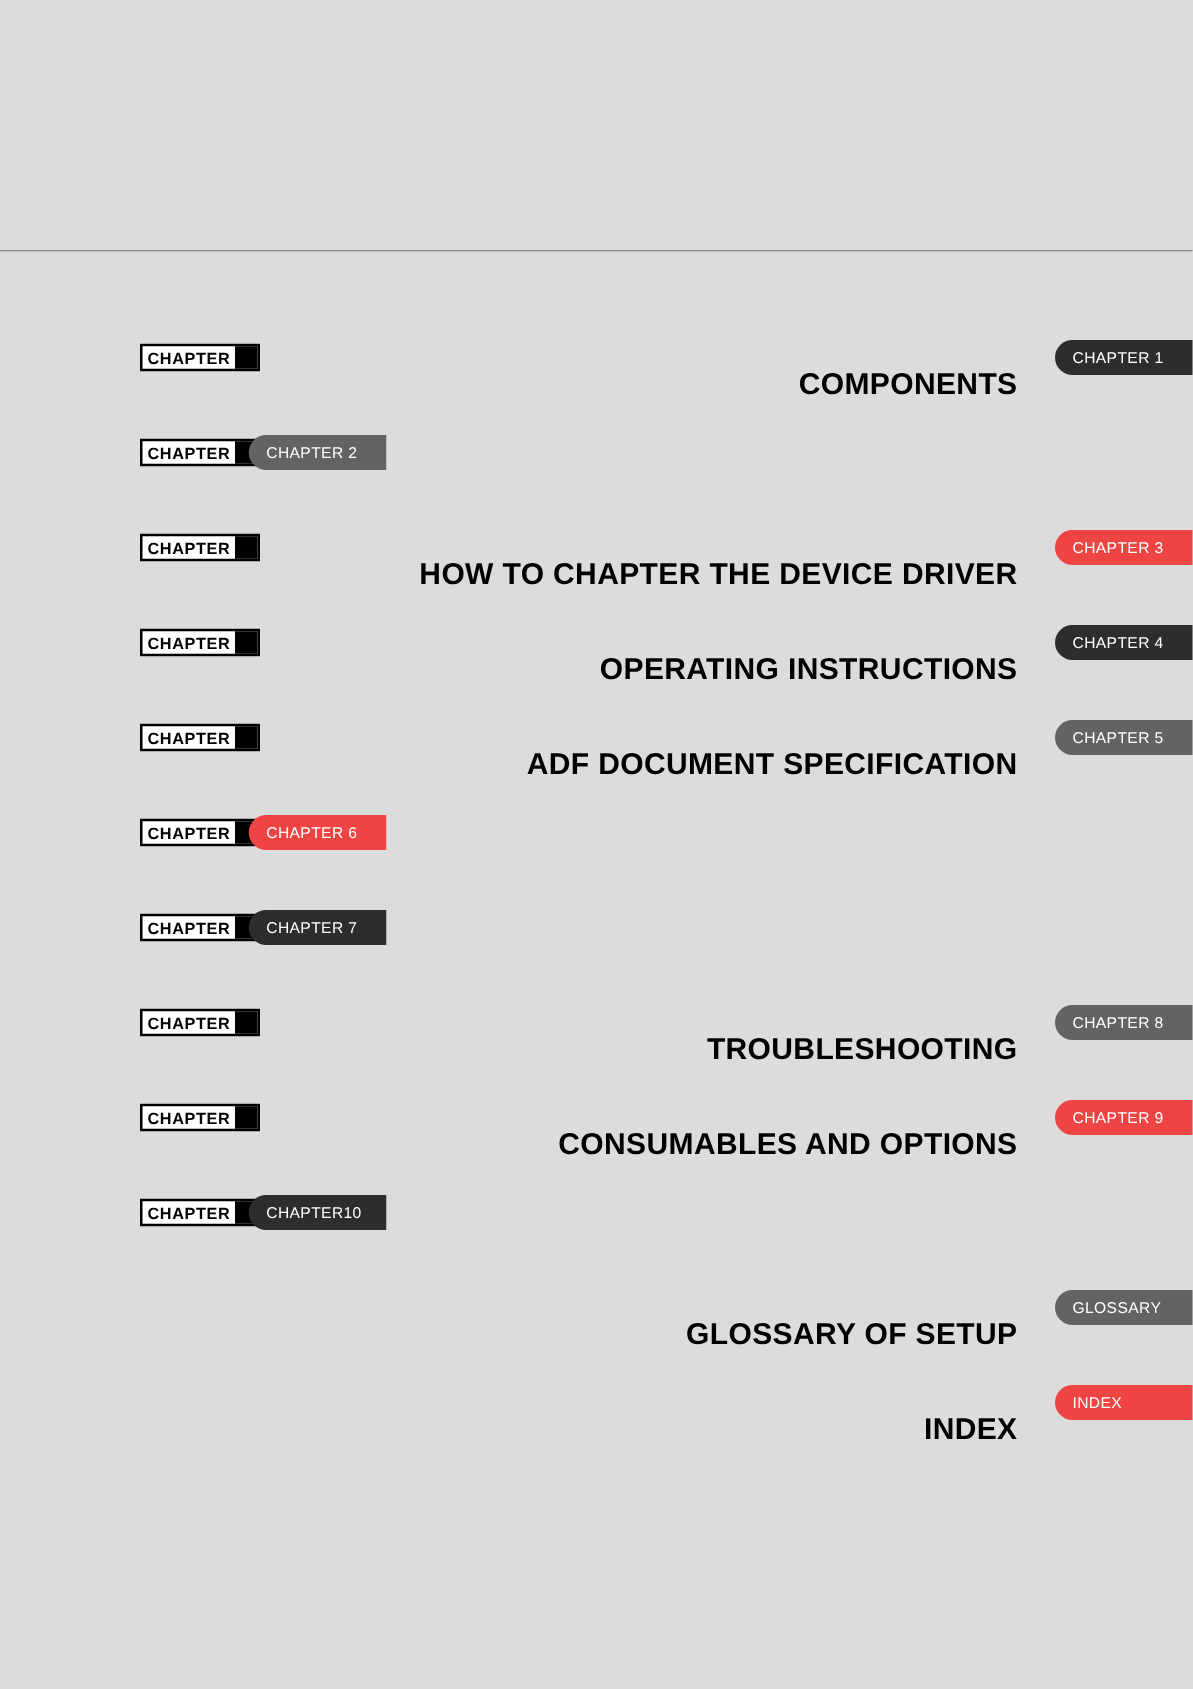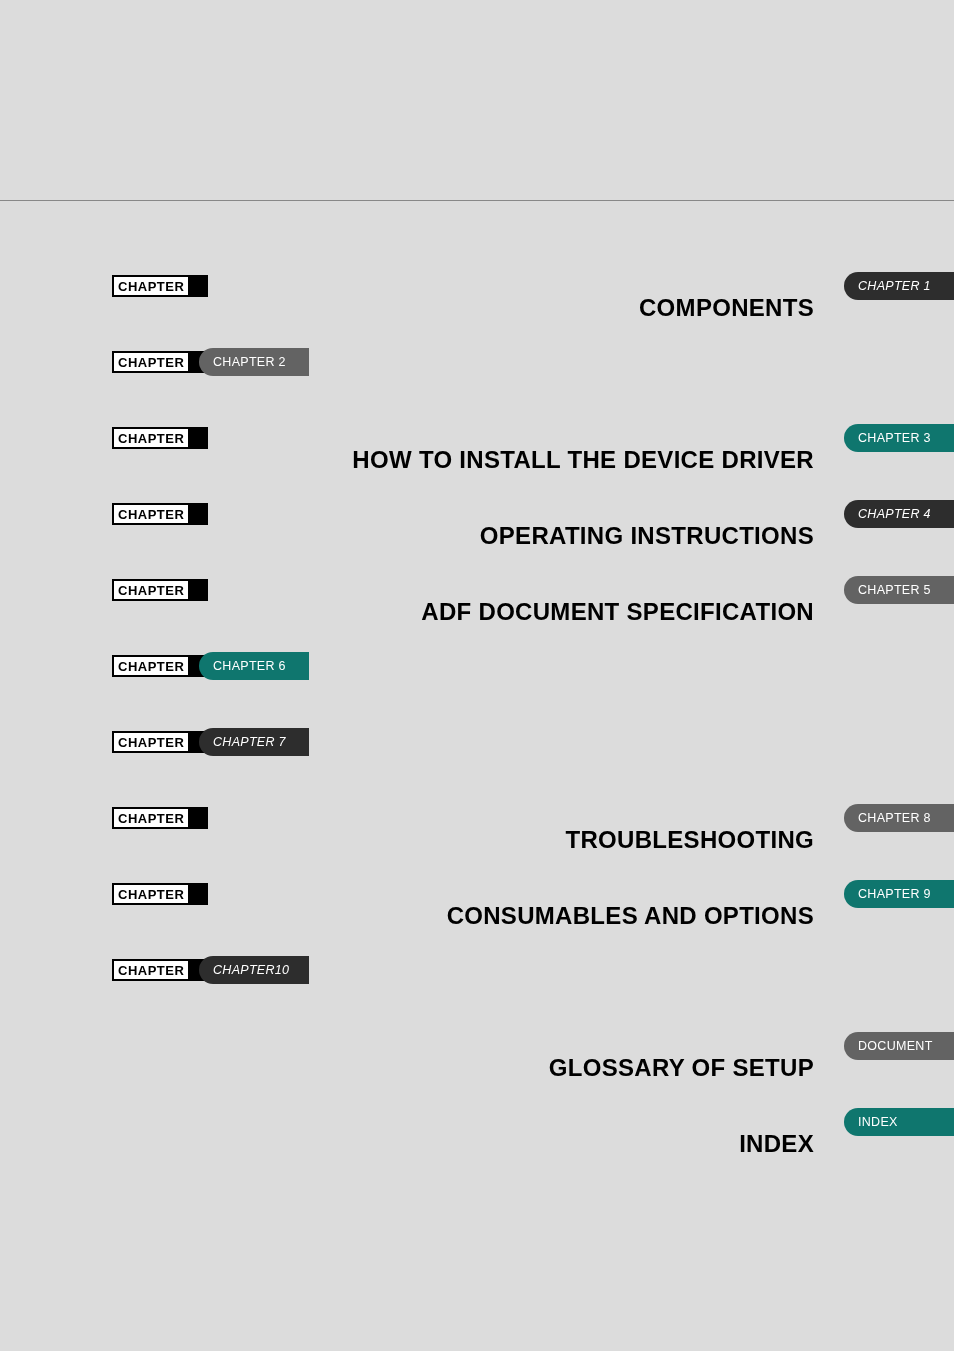--- a/index.html
+++ b/index.html
@@ -68,23 +68,23 @@
       border-top-left-radius: 14px;
       border-bottom-left-radius: 14px;
       display: flex;
       align-items: center;
       padding-left: 14px;
       font-size: 12.5px;
       font-weight: 400;
       color: #fff;
       letter-spacing: 0.3px;
     }
-    .tab.dark { background: #2d2d2d; font-style: italic; }
+    .tab.dark { background: #2d2d2d; }
     .tab.mid  { background: #636363; }
-    .tab.light{ background: #0f766e; }
+    .tab.light{ background: #ef4444; }
     .no-badge .chapter-badge { visibility: hidden; }
     .pad-left-badge { width: 87px; flex-shrink: 0; }
   </style>
 </head>
 <body>
 
 <div class="divider"></div>
 
 <div class="toc">
     <div class="row">
@@ -100,21 +100,21 @@
           <span class="text">CHAPTER</span>
           <span class="block"></span>
         </span></div>
       <div class="tab mid">CHAPTER 2</div>
     </div>
     <div class="row">
       <div class="pad-left-badge"><span class="chapter-badge">
           <span class="text">CHAPTER</span>
           <span class="block"></span>
         </span></div>
-      <div class="title">HOW TO INSTALL THE DEVICE DRIVER</div>
+      <div class="title">HOW TO CHAPTER THE DEVICE DRIVER</div>
       <div class="tab light">CHAPTER 3</div>
     </div>
     <div class="row">
       <div class="pad-left-badge"><span class="chapter-badge">
           <span class="text">CHAPTER</span>
           <span class="block"></span>
         </span></div>
       <div class="title">OPERATING INSTRUCTIONS</div>
       <div class="tab dark">CHAPTER 4</div>
     </div>
@@ -162,21 +162,21 @@
           <span class="block"></span>
         </span></div>
       <div class="tab dark">CHAPTER10</div>
     </div>
     <div class="row no-badge">
       <div class="pad-left-badge"><span class="chapter-badge">
           <span class="text">CHAPTER</span>
           <span class="block"></span>
         </span></div>
       <div class="title">GLOSSARY OF SETUP</div>
-      <div class="tab mid">DOCUMENT</div>
+      <div class="tab mid">GLOSSARY</div>
     </div>
     <div class="row no-badge">
       <div class="pad-left-badge"><span class="chapter-badge">
           <span class="text">CHAPTER</span>
           <span class="block"></span>
         </span></div>
       <div class="title">INDEX</div>
       <div class="tab light">INDEX</div>
     </div>
   </div>

